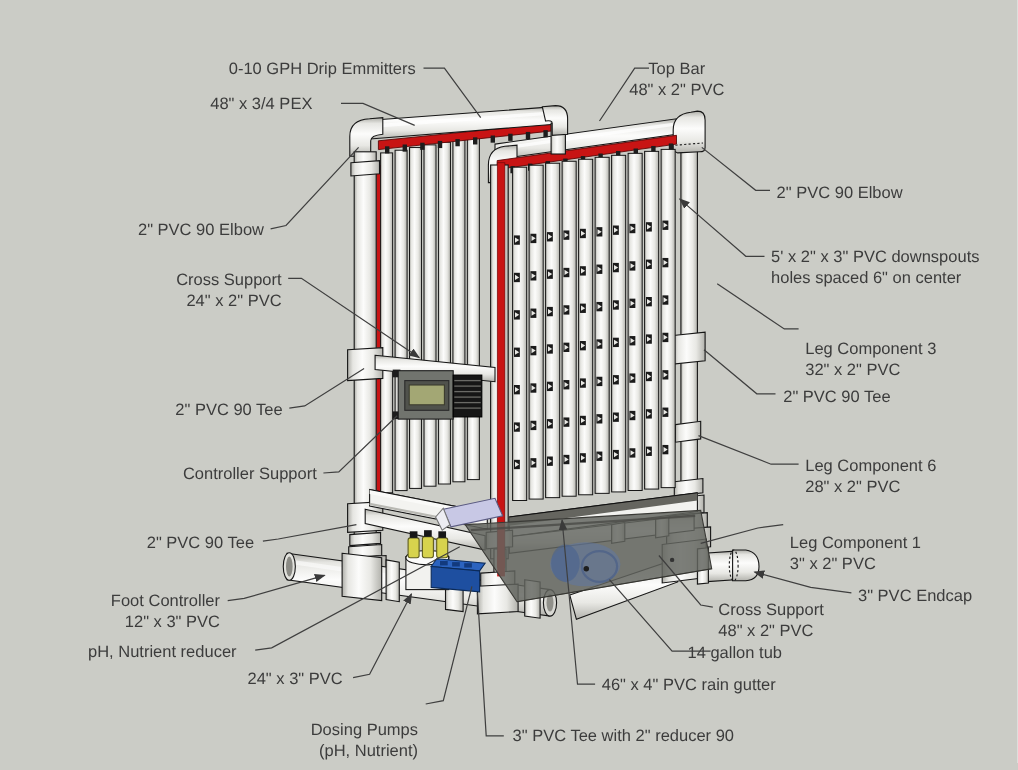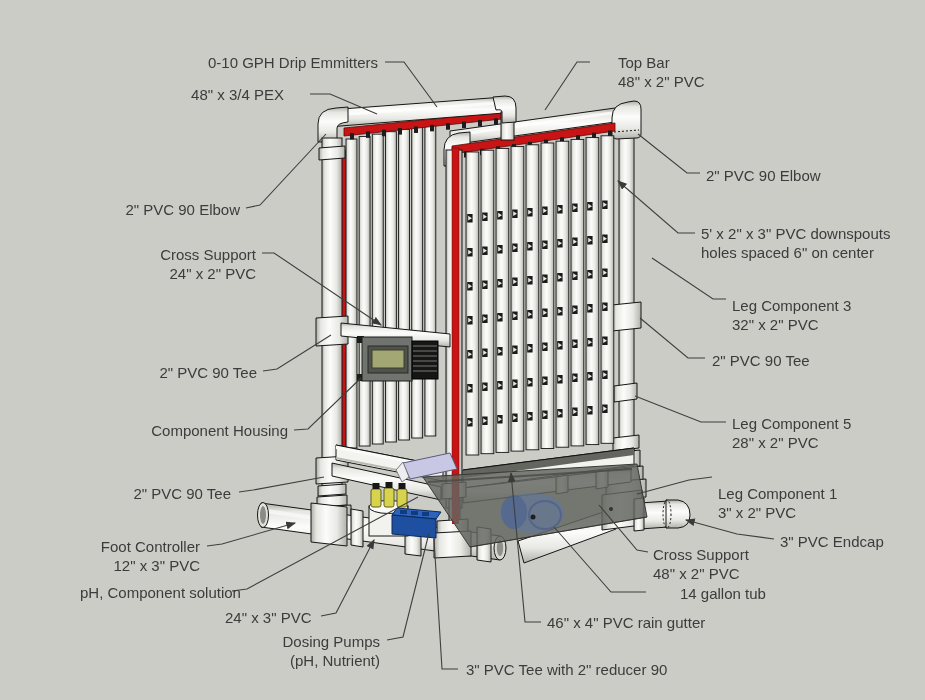--- a/index.html
+++ b/index.html
@@ -387,21 +387,21 @@
       <polyline points="458,669 442,669 434,539" class="leader"></polyline>
     </svg>
 
   <div id="labels">
       <div class="lbl r" style="right: 547px; top: 53px;">
         <div>0-10 GPH Drip Emmitters</div>
       </div>
       <div class="lbl r" style="right: 641px; top: 85px;">
         <div>48" x 3/4 PEX</div>
       </div>
-      <div class="lbl" style="left: 618px; top: 53px;">
+      <div class="lbl" style="left: 572px; top: 53px; text-align: center;">
         <div>Top Bar</div>
         <div>48" x 2" PVC</div>
       </div>
       <div class="lbl" style="left: 706px; top: 166px;">
         <div>2" PVC 90 Elbow</div>
       </div>
       <div class="lbl" style="left: 701px; top: 224px;">
         <div>5' x 2" x 3" PVC downspouts</div>
         <div>holes spaced 6" on center</div>
       </div>
@@ -409,61 +409,61 @@
         <div>2" PVC 90 Elbow</div>
       </div>
       <div class="lbl r" style="right: 669px; top: 245px;">
         <div>Cross Support</div>
         <div>24" x 2" PVC</div>
       </div>
       <div class="lbl r" style="right: 668px; top: 363px;">
         <div>2" PVC 90 Tee</div>
       </div>
       <div class="lbl r" style="right: 637px; top: 421px;">
-        <div>Component Housing</div>
-      </div>
-      <div class="lbl" style="left: 732px; top: 296px;">
+        <div>Controller Support</div>
+      </div>
+      <div class="lbl" style="left: 732px; top: 308px;">
         <div>Leg Component 3</div>
         <div>32" x 2" PVC</div>
       </div>
       <div class="lbl" style="left: 712px; top: 351px;">
         <div>2" PVC 90 Tee</div>
       </div>
       <div class="lbl" style="left: 732px; top: 414px;">
-        <div>Leg Component 5</div>
+        <div>Leg Component 6</div>
         <div>28" x 2" PVC</div>
       </div>
       <div class="lbl" style="left: 718px; top: 484px;">
         <div>Leg Component 1</div>
         <div>3" x 2" PVC</div>
       </div>
       <div class="lbl r" style="right: 694px; top: 484px;">
         <div>2" PVC 90 Tee</div>
       </div>
       <div class="lbl" style="left: 780px; top: 532px;">
         <div>3" PVC Endcap</div>
       </div>
       <div class="lbl r" style="right: 725px; top: 537px;">
         <div>Foot Controller</div>
         <div>12" x 3" PVC</div>
       </div>
       <div class="lbl" style="left: 653px; top: 545px;">
         <div>Cross Support</div>
         <div>48" x 2" PVC</div>
       </div>
-      <div class="lbl" style="left: 680px; top: 584px;">
+      <div class="lbl" style="left: 625px; top: 584px;">
         <div>14 gallon tub</div>
       </div>
       <div class="lbl" style="left: 80px; top: 583px;">
-        <div>pH, Component solution</div>
+        <div>pH, Nutrient reducer</div>
       </div>
       <div class="lbl" style="left: 225px; top: 608px;">
         <div>24" x 3" PVC</div>
       </div>
-      <div class="lbl r" style="right: 545px; top: 632px;">
+      <div class="lbl r" style="right: 545px; top: 654px;">
         <div>Dosing Pumps</div>
         <div>(pH, Nutrient)</div>
       </div>
       <div class="lbl" style="left: 547px; top: 613px;">
         <div>46" x 4" PVC rain gutter</div>
       </div>
       <div class="lbl" style="left: 466px; top: 660px;">
         <div>3" PVC Tee with 2" reducer 90</div>
       </div>
     </div>

